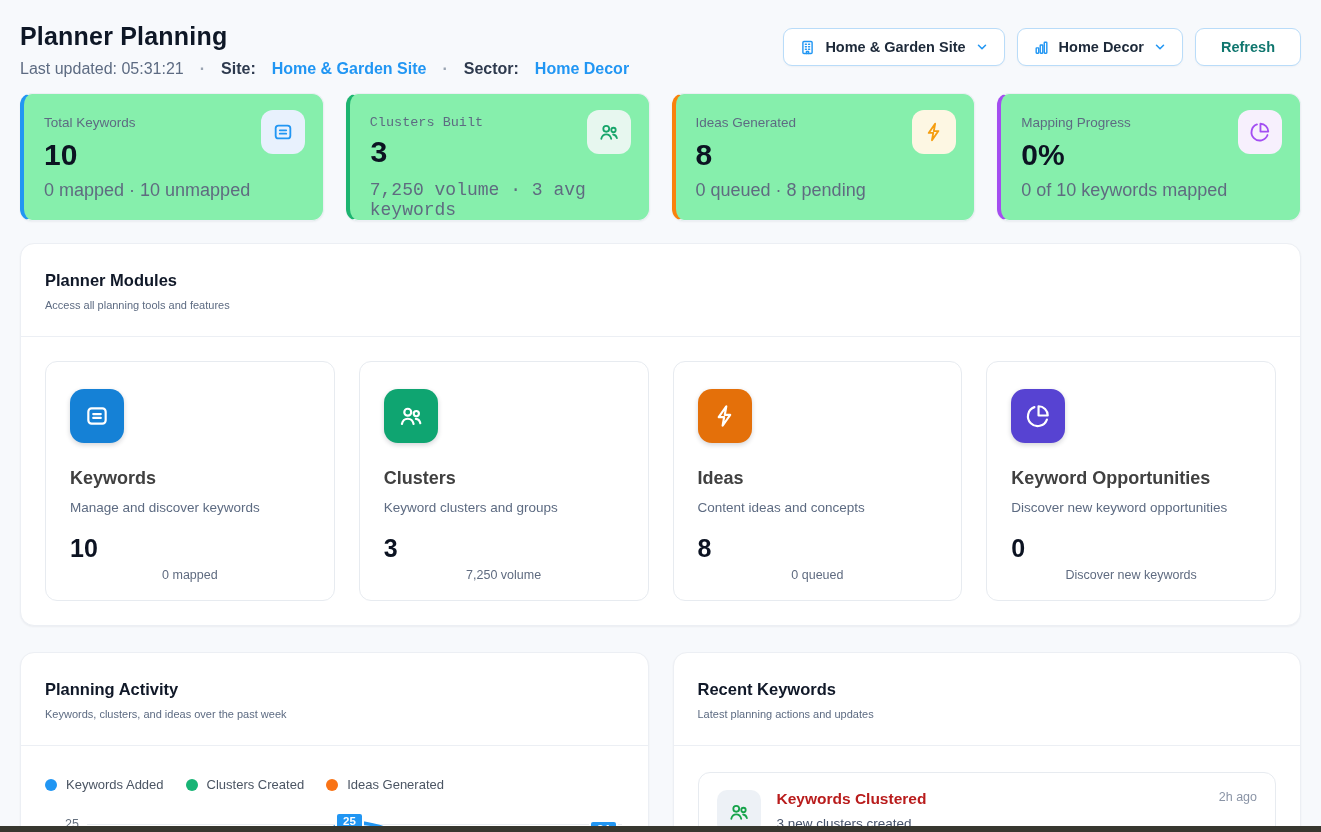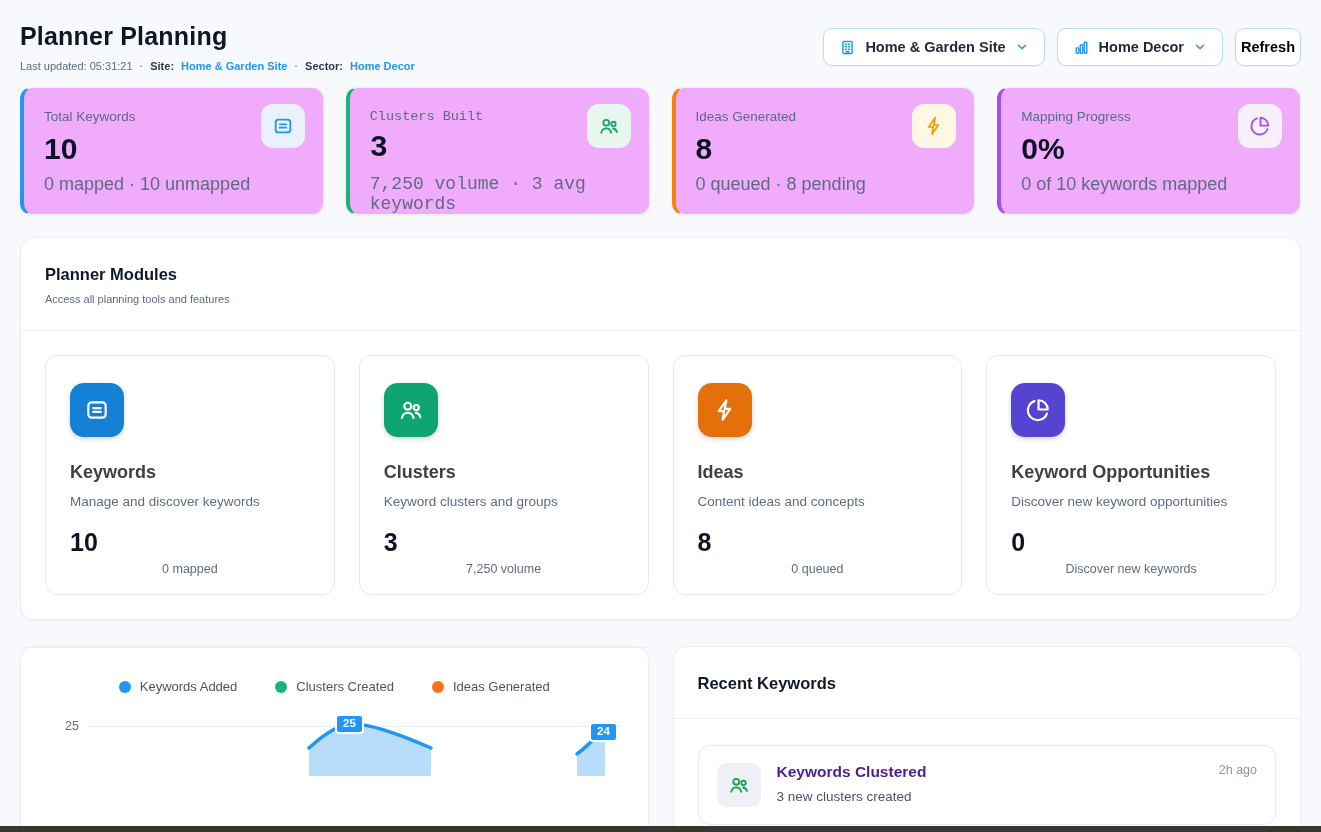--- a/index.html
+++ b/index.html
@@ -7,38 +7,38 @@
   .page {
     position:relative; width:1321px; height:832px; overflow:hidden;
     background:#f7f9fc; font-family:"Liberation Sans", sans-serif;
     color:#0c1322; -webkit-font-smoothing:antialiased;
   }
   .content { padding:20px 20px 0; }
 
   
   .topbar { display:flex; justify-content:space-between; align-items:flex-start; }
   .page-title { font-size:25px; font-weight:800; color:#0e1726; letter-spacing:.2px; margin-top:2px; }
-  .meta { display:flex; align-items:center; gap:7px; margin-top:9px; font-size:11px; color:#5d6b82; }
+  .meta { display:flex; align-items:center; gap:16px; margin-top:9px; font-size:16px; color:#5d6b82; }
   .meta .strong { color:#2e3a4e; font-weight:700; }
   .meta a { color:#2196f3; font-weight:600; text-decoration:none; cursor:pointer; }
   .meta .dot { color:#9aa4b2; font-weight:700; }
   .controls { display:flex; gap:12px; margin-top:8px; }
   .select-btn, .refresh-btn {
     display:flex; align-items:center; gap:9px; height:38px; padding:0 15px;
     background:#fff; border:1.5px solid #b9dcf9; border-radius:9px;
     font-family:inherit; font-size:14.5px; font-weight:700; color:#1d2939; cursor:pointer;
     box-shadow:0 1px 2px rgba(16,24,40,.04);
   }
   .select-btn svg { color:#2196f3; }
-  .refresh-btn { color:#000000; padding:0 5px; }
+  .refresh-btn { color:#0f766e; padding:0 25px; }
 
   
   .stats { display:grid; grid-template-columns:repeat(4,1fr); gap:22px; margin-top:15px; }
   .stat {
-    position:relative; height:128px; background:#f0abfc; border:1px solid #eceff4;
+    position:relative; height:128px; background:#86efac; border:1px solid #eceff4;
     border-left:4px solid #2196f3; border-radius:12px; padding:21px 20px;
     box-shadow:0 1px 2px rgba(16,24,40,.05);
   }
   .stat-label { font-size:13.5px; color:#5d6b82; }
   .stat-value { font-size:30px; font-weight:800; color:#0c1322; margin-top:8px; line-height:1.1; }
   .stat-sub { font-size:18px; color:#5f6b80; margin-top:9px; }
   .stat-icon { position:absolute; top:16px; right:18px; width:44px; height:44px; border-radius:12px;
     display:flex; align-items:center; justify-content:center; }
   .stat-icon svg { width:22px; height:22px; }
 
@@ -56,40 +56,40 @@
     box-shadow:0 2px 5px rgba(16,24,40,.18); }
   .module-icon svg { width:26px; height:26px; }
   .module-title { font-size:18px; font-weight:800; color:#404040; margin-top:25px; }
   .module-desc { font-size:13.5px; color:#5d6b82; margin-top:11px; }
   .module-value { font-size:25px; font-weight:800; color:#0c1322; margin-top:20px; line-height:1.1; }
   .module-sub { font-size:12.5px; color:#5f6b80; margin-top:5px;text-align:center; }
 
   
   .bottom { display:grid; grid-template-columns:1fr 1fr; gap:24px; margin-top:26px; }
   .chart-wrap { padding:31px 24px 0; }
-  .legend { display:flex; justify-content:center; gap:38px; }
+  .legend { display:flex; gap:22px; }
   .legend-item { display:flex; align-items:center; gap:9px; font-size:13px; color:#4b5563; cursor:pointer; }
   .legend-dot { width:12px; height:12px; border-radius:50%; }
   .chart { position:relative; height:70px; margin-top:12px; }
   .ytick { position:absolute; left:12px; top:13px; width:22px; text-align:right; font-size:12.5px; color:#65707e; }
   .gridline { position:absolute; left:42px; right:2px; top:20px; height:1px; background:#e9edf2; }
   .plot { position:absolute; left:0; top:0; }
   .point-badge { position:absolute; background:#2196f3; color:#fff; font-size:11.5px; font-weight:700;
     padding:1px 6px 2px; border-radius:4px; border:2px solid #fff; line-height:1.1; }
   .badge-25 { left:290px; top:8px; }
   .badge-24 { left:544px; top:16px; }
 
   .activity-body { padding:26px 24px; }
   .activity-item { display:flex; gap:16px; align-items:flex-start; border:1px solid #e7ebf0; border-radius:12px; padding:17px 18px; background:#fff; }
   .activity-icon { flex:none; width:44px; height:44px; border-radius:10px; background:#edf1f6; color:#16a34a;
     display:flex; align-items:center; justify-content:center; }
   .activity-icon svg { width:22px; height:22px; }
   .activity-main { flex:1; }
   .activity-top { display:flex; justify-content:space-between; align-items:flex-start; }
-  .activity-title { font-size:15.5px; font-weight:800; color:#4c1d95; }
+  .activity-title { font-size:15.5px; font-weight:800; color:#b91c1c; }
   .activity-time { font-size:12.5px; color:#8a94a6; }
   .activity-desc { font-size:13.5px; color:#46536b; margin-top:8px; }
 
   .taskbar-edge { position:absolute; left:0; right:0; bottom:0; height:6px; background:#37372f; }
 </style>
 </head>
 <body>
 
 <div class="page">
   <div class="content">
@@ -252,20 +252,24 @@
           <div class="module-desc">Discover new keyword opportunities</div>
           <div class="module-value">0</div>
           <div class="module-sub">Discover new keywords</div>
         </div>
       </div>
     </div>
 
     <div class="bottom">
 
       <div class="panel">
+        <div class="panel-head">
+          <div class="panel-title">Planning Activity</div>
+          <div class="panel-sub">Keywords, clusters, and ideas over the past week</div>
+        </div>
         <div class="divider"></div>
         <div class="chart-wrap">
           <div class="legend">
             <div class="legend-item">
               <span class="legend-dot" style="background-color: rgb(33, 150, 243);"></span>
               <span>Keywords Added</span>
             </div>
             <div class="legend-item">
               <span class="legend-dot" style="background-color: rgb(24, 180, 117);"></span>
               <span>Clusters Created</span>
@@ -286,20 +290,21 @@
             </svg>
             <span class="point-badge badge-25">25</span>
             <span class="point-badge badge-24">24</span>
           </div>
         </div>
       </div>
 
       <div class="panel">
         <div class="panel-head">
           <div class="panel-title">Recent Keywords</div>
+          <div class="panel-sub">Latest planning actions and updates</div>
         </div>
         <div class="divider"></div>
         <div class="activity-body">
           <div class="activity-item">
             <div class="activity-icon">
               <svg viewBox="0 0 24 24" fill="none" stroke="currentColor" stroke-width="2" stroke-linecap="round" stroke-linejoin="round">
                   <circle cx="9" cy="8.5" r="3.2"></circle>
                   <path d="M3.6 19.4c.7-3.2 2.9-4.9 5.4-4.9s4.7 1.7 5.4 4.9"></path>
                   <circle cx="16.9" cy="9.8" r="2.4"></circle>
                   <path d="M16.5 14.7c2.2.3 3.6 1.7 4.1 4"></path>

